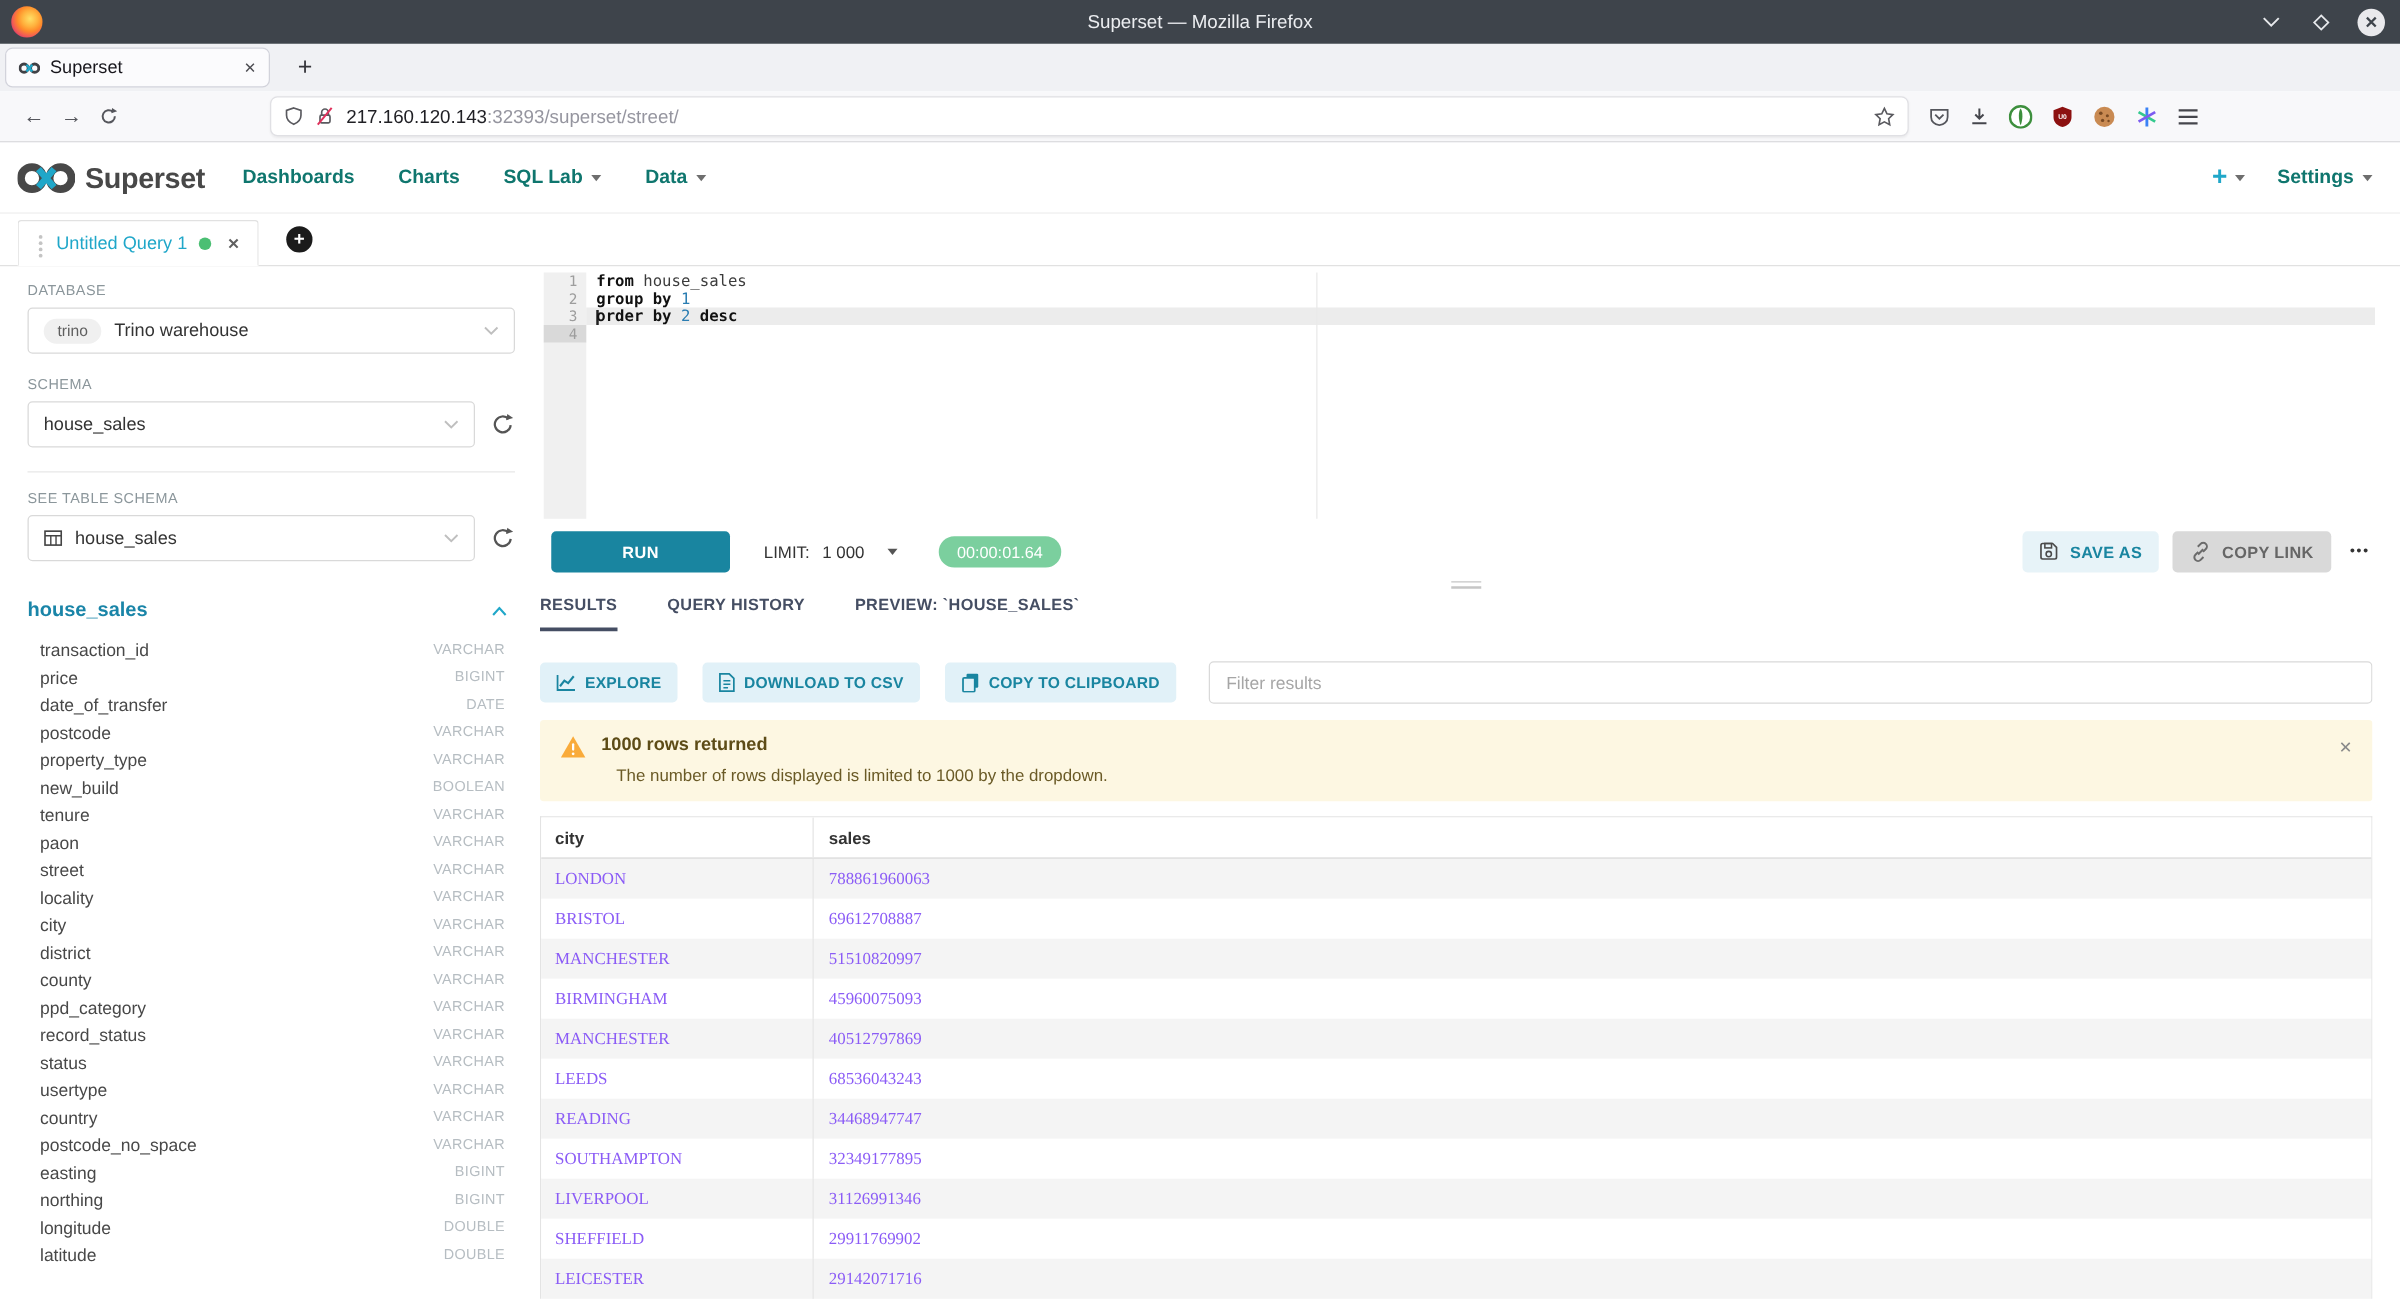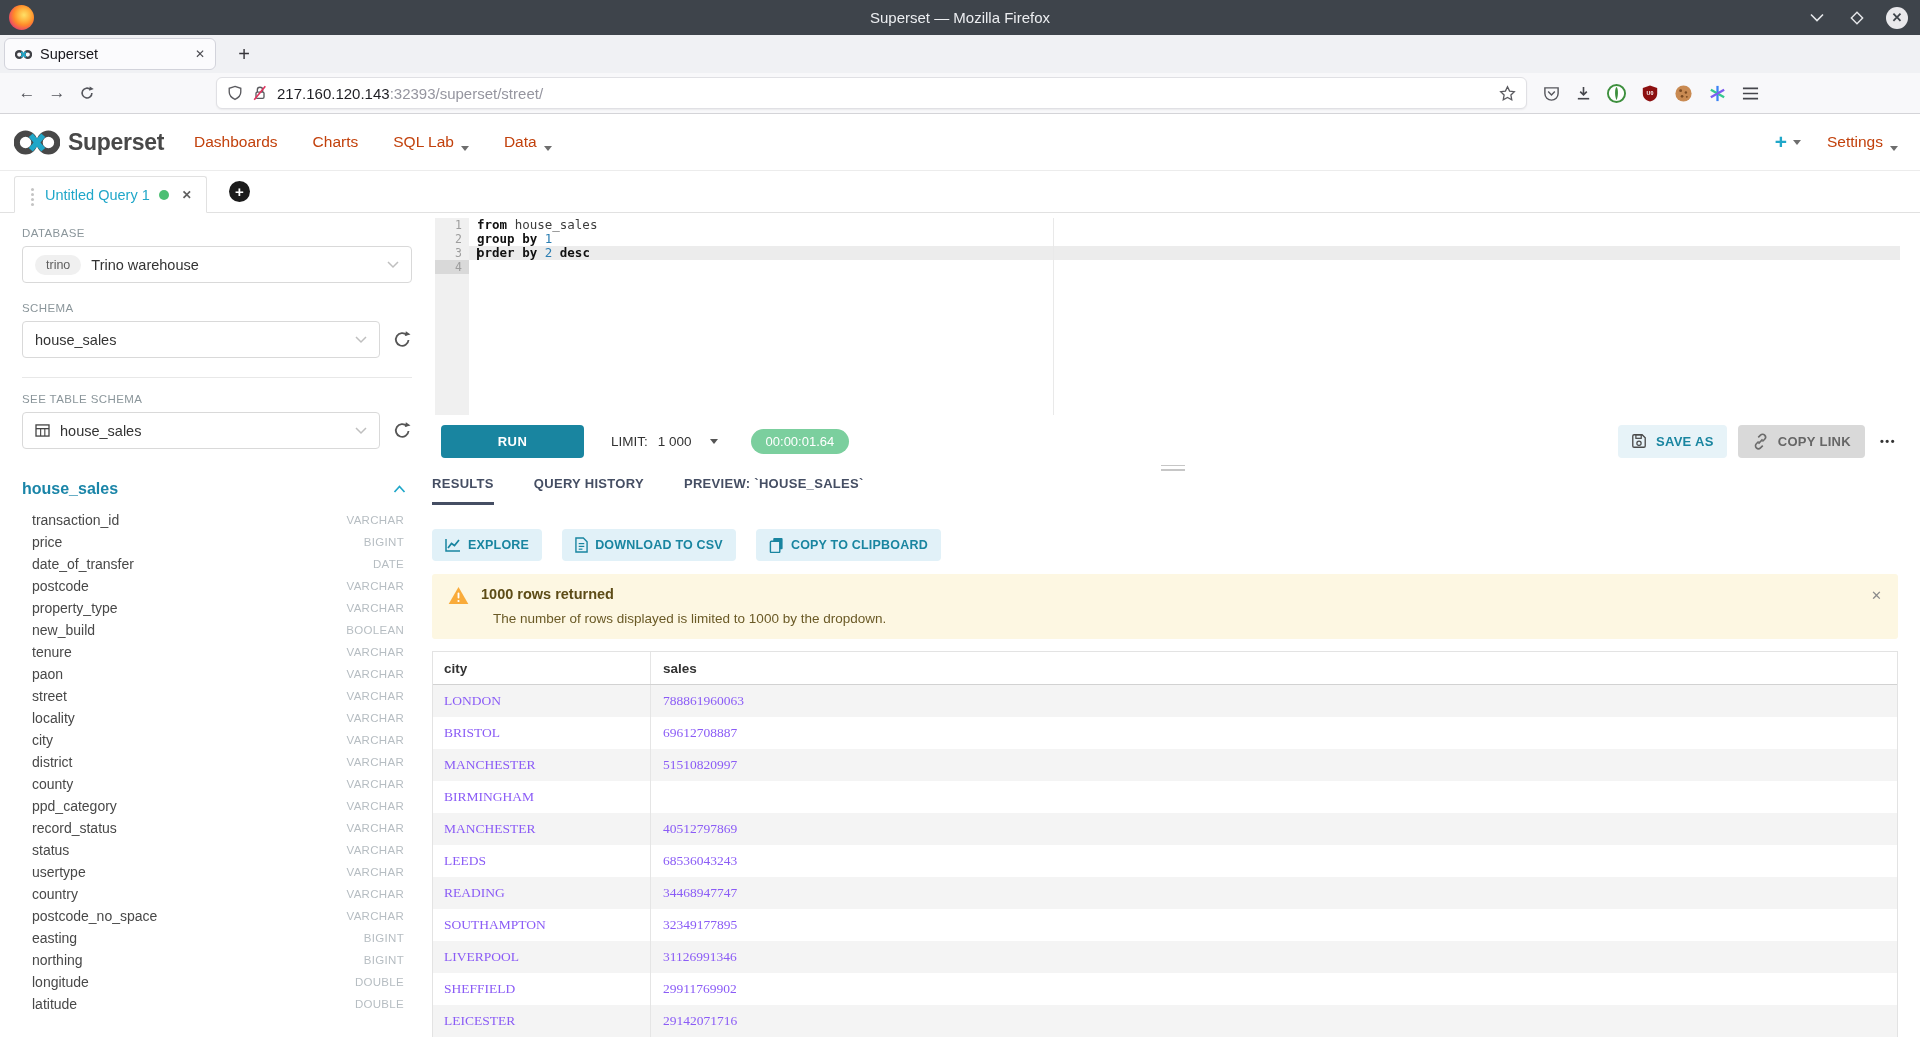--- a/index.html
+++ b/index.html
@@ -29,21 +29,21 @@
   .url-text { flex:1; font-size:15px; white-space:nowrap; overflow:hidden; }
   .url-host { color:#1f1f24; }
   .url-rest { color:#95959f; }
   .tb-icons { display:flex; align-items:center; gap:15px; margin-left:16px; }
 
   
   .ss-navbar { height:57px; background:#fff; border-bottom:1px solid #ececec; display:flex; align-items:center; padding:0 14px; }
   .ss-brand { display:flex; align-items:center; gap:8px; }
   .ss-wordmark { font-size:23px; font-weight:bold; color:#484848; letter-spacing:-.3px; }
   .ss-nav { display:flex; align-items:center; gap:35px; margin-left:30px; }
-  .ss-nav-item { font-size:15.5px; color:#c2410c; display:flex; align-items:flex-end; gap:7px; }
+  .ss-nav-item { font-size:15.5px; color:#0f766e; display:flex; align-items:center; gap:7px;font-weight:bold; }
   .ss-right { margin-left:auto; display:flex; align-items:center; gap:26px; padding-right:8px; }
   .ss-plus { color:#20a7c9; font-size:21px; font-weight:bold; display:flex; align-items:center; gap:6px; }
   .caret { width:0; height:0; border-left:4px solid transparent; border-right:4px solid transparent; border-top:5px solid #6e6e6e; }
 
   
   .qstrip { height:42px; background:#fff; border-bottom:1px solid #e1e1e1; display:flex; align-items:flex-end; padding-left:14px; position:relative; }
   .qtab { height:37px; background:#fff; border:1px solid #e1e1e1; border-bottom:1px solid #fff; margin-bottom:-1px;
     border-radius:3px 3px 0 0; display:flex; align-items:center; gap:9px; padding:0 14px; }
   .drag-dots { width:3px; height:3px; border-radius:50%; background:#c4c4c4; box-shadow:0 5px 0 #c4c4c4, 0 10px 0 #c4c4c4, 0 -5px 0 #c4c4c4; margin:0 2px; }
   .qtab-label { font-size:14.5px; color:#20a7c9; }
@@ -496,20 +496,21 @@
           </svg>
           <span>DOWNLOAD TO CSV</span>
         </div>
         <div class="pill-btn">
           <svg width="15" height="16" viewBox="0 0 16 17">
             <rect x="4.5" y="1" width="10" height="12" rx="1" fill="#1985a0"></rect>
             <rect x="1.5" y="4.5" width="10" height="12" rx="1" fill="#e1f1f8" stroke="#1985a0" stroke-width="1.5"></rect>
           </svg>
           <span>COPY TO CLIPBOARD</span>
         </div>
+        <input class="filter-input" placeholder="Filter results" style="">
       </div>
 
       <div class="alert">
         <svg width="21" height="19" viewBox="0 0 21 19">
           <path d="M10.5 1 L20.3 18 H.7 z" fill="#f9ab3a"></path>
           <rect x="9.6" y="6.5" width="1.8" height="6" rx="0.9" fill="#fff"></rect>
           <circle cx="10.5" cy="15" r="1.1" fill="#fff"></circle>
         </svg>
         <div class="alert-body">
           <div class="alert-title">1000 rows returned</div>
@@ -531,20 +532,21 @@
             <div class="tr">
               <div class="c1">BRISTOL</div>
               <div class="c2">69612708887</div>
             </div>
             <div class="tr odd">
               <div class="c1">MANCHESTER</div>
               <div class="c2">51510820997</div>
             </div>
             <div class="tr">
               <div class="c1">BIRMINGHAM</div>
+              <div class="c2">45960075093</div>
             </div>
             <div class="tr odd">
               <div class="c1">MANCHESTER</div>
               <div class="c2">40512797869</div>
             </div>
             <div class="tr">
               <div class="c1">LEEDS</div>
               <div class="c2">68536043243</div>
             </div>
             <div class="tr odd">

